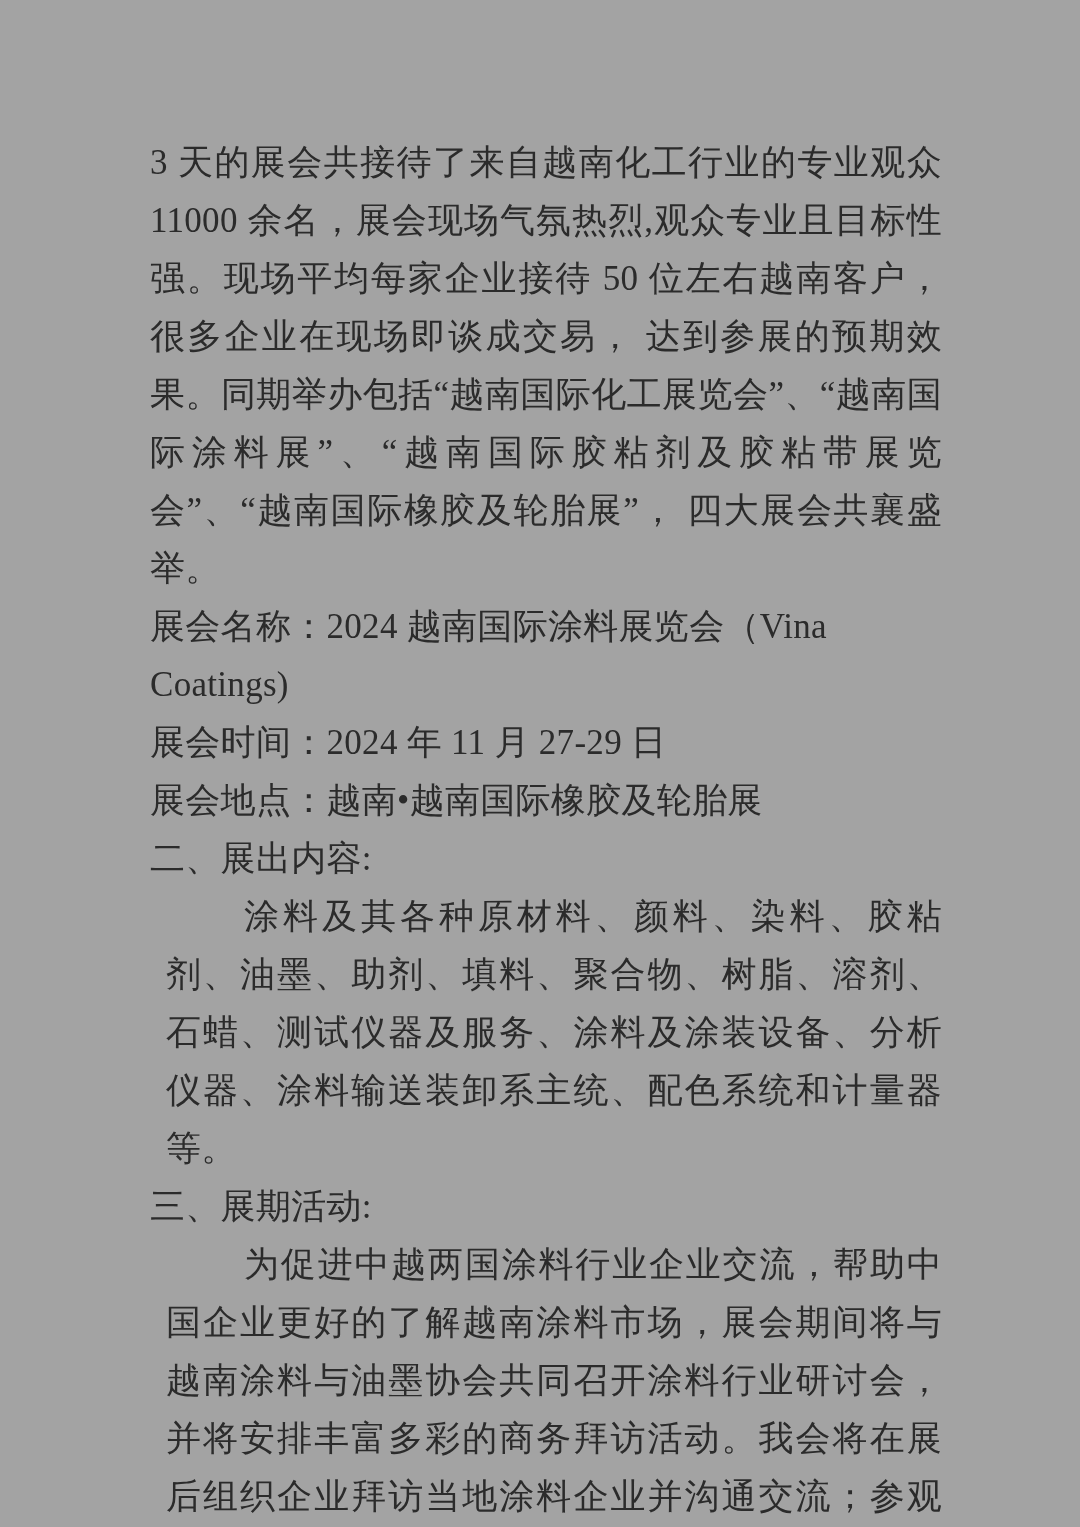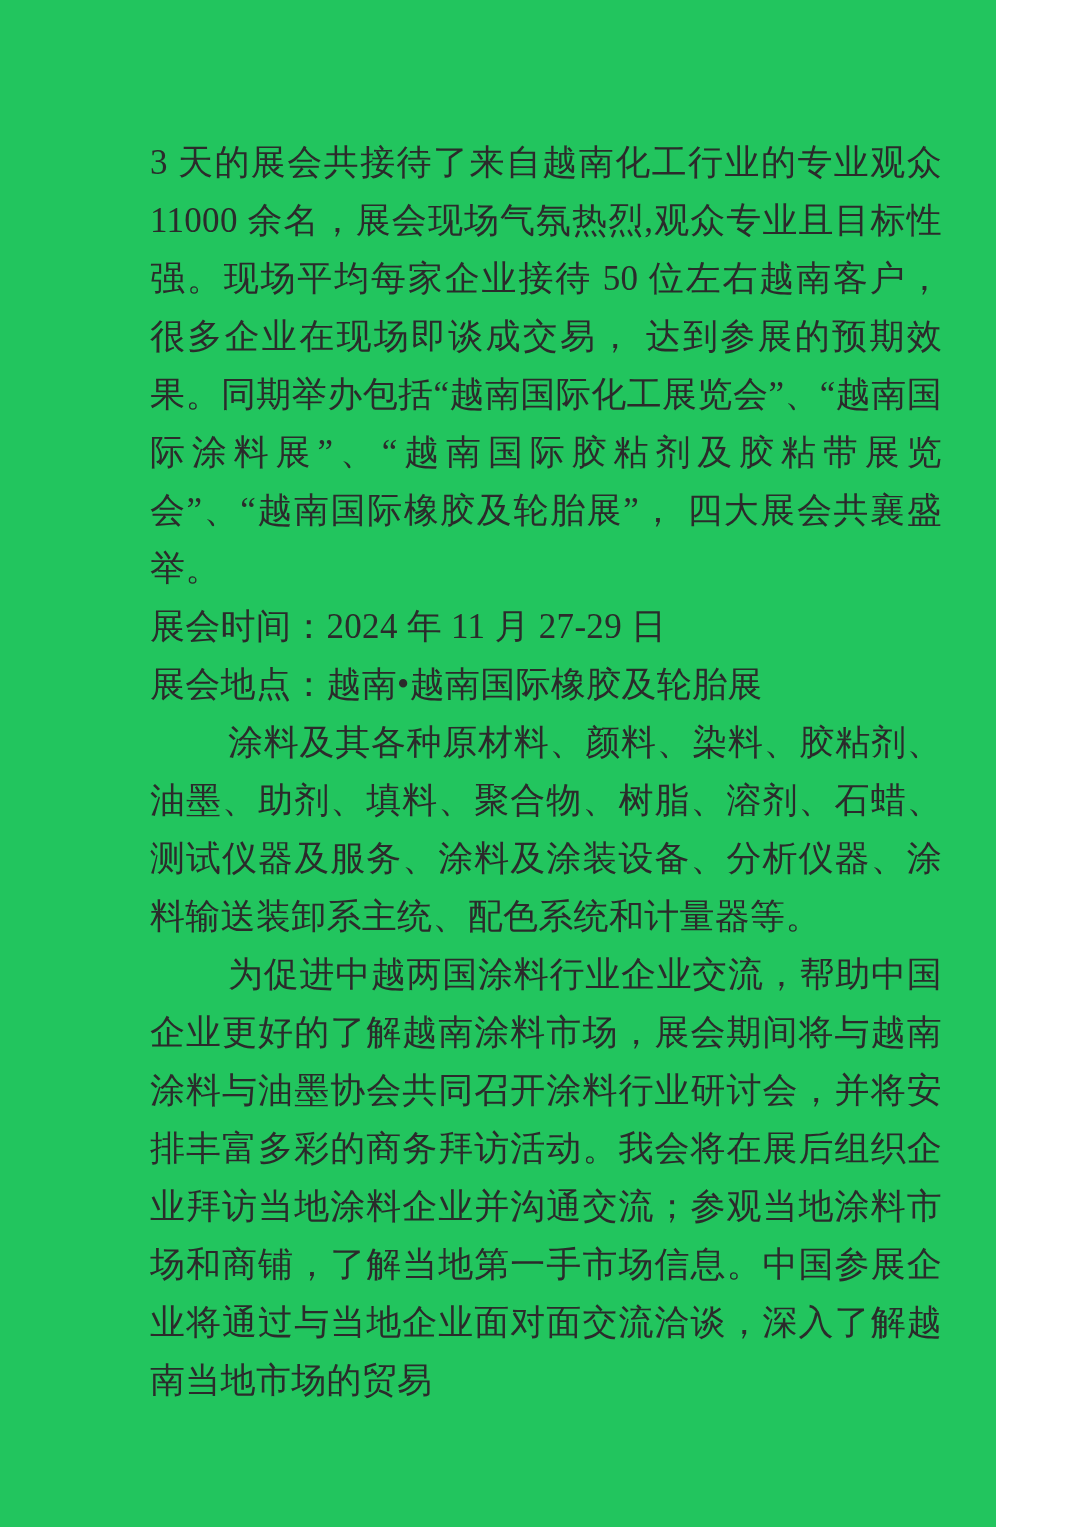--- a/index.html
+++ b/index.html
@@ -10,23 +10,23 @@
     width: 1080px;
     height: 1527px;
     background: #ffffff;
     overflow: hidden;
     font-family: "Liberation Serif", "DejaVu Serif", serif;
   }
   .page {
     position: absolute;
     left: 0;
     top: 0;
-    width: 996px;
+    width: 1080px;
     height: 1527px;
-    background: #22c55e;
+    background: #a3a3a3;
   }
   .content {
     position: absolute;
     left: 150px;
     top: 134px;
     width: 792px;
     color: #2b2b2b;
   }
   .content p,
   .content h2 {
@@ -36,43 +36,47 @@
     line-height: 58px;
     font-weight: normal;
     letter-spacing: 0.3px;
   }
   .para {
     text-align: justify;
     text-justify: inter-ideograph;
   }
   .para.indent {
     text-indent: 78px;
+    margin-left: 16px;
   }
   .heading {
     font-weight: 700;
   }
   .info-line {
     font-weight: 700;
     padding-left: 78px;
   }
 </style>
 </head>
 <body>
 
 <div class="page">
   <div class="content">
 
     <p class="para">3 天的展会共接待了来自越南化工行业的专业观众 11000 余名，展会现场气氛热烈,观众专业且目标性强。现场平均每家企业接待 50 位左右越南客户， 很多企业在现场即谈成交易， 达到参展的预期效果。同期举办包括“越南国际化工展览会”、“越南国际涂料展”、“越南国际胶粘剂及胶粘带展览会”、“越南国际橡胶及轮胎展”， 四大展会共襄盛举。</p>
 
 
+    <p class="info-line">展会名称：2024 越南国际涂料展览会（Vina Coatings)</p>
 
     <p class="info-line">展会时间：2024 年 11 月 27-29 日</p>
 
     <p class="info-line">展会地点：越南•越南国际橡胶及轮胎展</p>
 
+    <h2 class="heading">二、展出内容:</h2>
 
     <p class="para indent">涂料及其各种原材料、颜料、染料、胶粘剂、油墨、助剂、填料、聚合物、树脂、溶剂、石蜡、测试仪器及服务、涂料及涂装设备、分析仪器、涂料输送装卸系主统、配色系统和计量器等。</p>
 
+    <h2 class="heading">三、展期活动:</h2>
 
     <p class="para indent">为促进中越两国涂料行业企业交流，帮助中国企业更好的了解越南涂料市场，展会期间将与越南涂料与油墨协会共同召开涂料行业研讨会，并将安排丰富多彩的商务拜访活动。我会将在展后组织企业拜访当地涂料企业并沟通交流；参观当地涂料市场和商铺，了解当地第一手市场信息。中国参展企业将通过与当地企业面对面交流洽谈，深入了解越南当地市场的贸易</p>
 
   </div>
 </div>
 
 </body></html>

